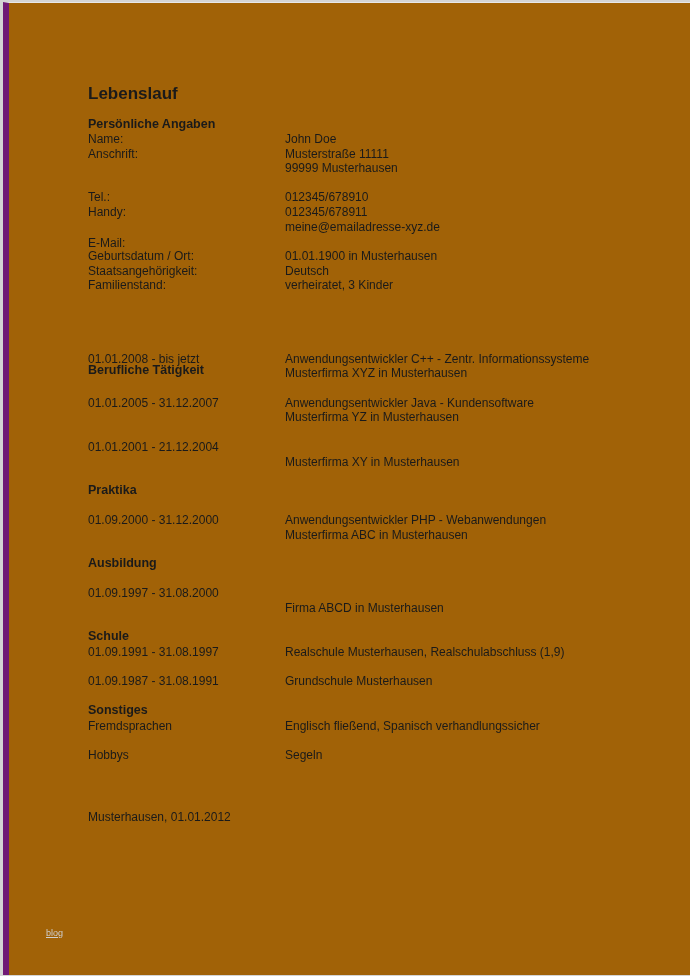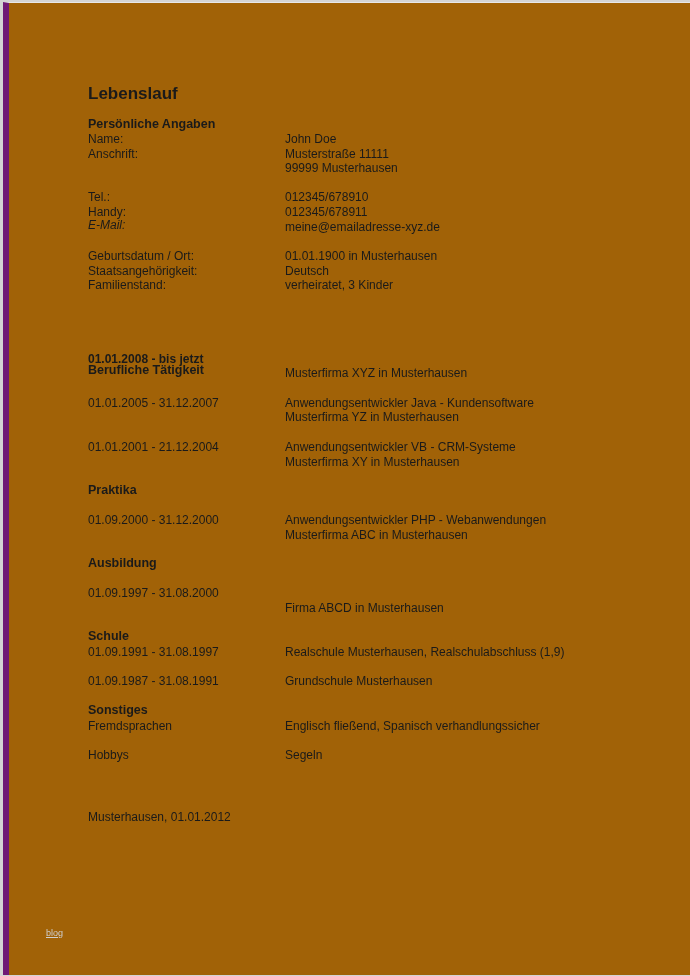--- a/index.html
+++ b/index.html
@@ -28,38 +28,38 @@
   <div class="abs t" style="left:79px;top:129px;">Name:</div>
   <div class="abs t" style="left:276px;top:129px;">John Doe</div>
   <div class="abs t" style="left:79px;top:144px;">Anschrift:</div>
   <div class="abs t" style="left:276px;top:144px;">Musterstraße 11111</div>
   <div class="abs t" style="left:276px;top:158px;">99999 Musterhausen</div>
 
   <div class="abs t" style="left:79px;top:187px;">Tel.:</div>
   <div class="abs t" style="left:276px;top:187px;">012345/678910</div>
   <div class="abs t" style="left:79px;top:202px;">Handy:</div>
   <div class="abs t" style="left:276px;top:202px;">012345/678911</div>
-  <div class="abs t" style="left:79px;top:215px;font-style:italic;">E-Mail:</div>
+  <div class="abs t" style="left:79px;top:233px;">E-Mail:</div>
   <div class="abs t" style="left:276px;top:217px;">meine@emailadresse-xyz.de</div>
 
   <div class="abs t" style="left:79px;top:246px;">Geburtsdatum / Ort:</div>
   <div class="abs t" style="left:276px;top:246px;">01.01.1900  in Musterhausen</div>
   <div class="abs t" style="left:79px;top:261px;">Staatsangehörigkeit:</div>
   <div class="abs t" style="left:276px;top:261px;">Deutsch</div>
   <div class="abs t" style="left:79px;top:275px;">Familienstand:</div>
   <div class="abs t" style="left:276px;top:275px;">verheiratet, 3 Kinder</div>
 
   <div class="abs h" style="left:79px;top:336px;margin-top:24px;">Berufliche Tätigkeit</div>
-  <div class="abs t" style="left:79px;top:349px;font-weight:bold;">01.01.2008  - bis jetzt</div>
+  <div class="abs t" style="left:79px;top:349px;">01.01.2008  - bis jetzt</div>
+  <div class="abs t" style="left:276px;top:349px;">Anwendungsentwickler C++ - Zentr. Informationssysteme</div>
   <div class="abs t" style="left:276px;top:363px;">Musterfirma XYZ in Musterhausen</div>
   <div class="abs t" style="left:79px;top:393px;">01.01.2005  - 31.12.2007</div>
   <div class="abs t" style="left:276px;top:393px;">Anwendungsentwickler Java - Kundensoftware</div>
   <div class="abs t" style="left:276px;top:407px;">Musterfirma YZ in Musterhausen</div>
   <div class="abs t" style="left:79px;top:437px;">01.01.2001  - 21.12.2004</div>
-  <div class="abs t" style="left:276px;top:437px;">Anwendungsentwickler VB - CRM-Systeme</div>
   <div class="abs t" style="left:276px;top:452px;">Musterfirma XY in Musterhausen</div>
 
   <div class="abs h" style="left:79px;top:480px;">Praktika</div>
   <div class="abs t" style="left:79px;top:510px;">01.09.2000  - 31.12.2000</div>
   <div class="abs t" style="left:276px;top:510px;">Anwendungsentwickler PHP - Webanwendungen</div>
   <div class="abs t" style="left:276px;top:525px;">Musterfirma ABC in Musterhausen</div>
 
   <div class="abs h" style="left:79px;top:553px;">Ausbildung</div>
   <div class="abs t" style="left:79px;top:583px;">01.09.1997  - 31.08.2000</div>
   <div class="abs t" style="left:276px;top:598px;">Firma ABCD in Musterhausen</div>

